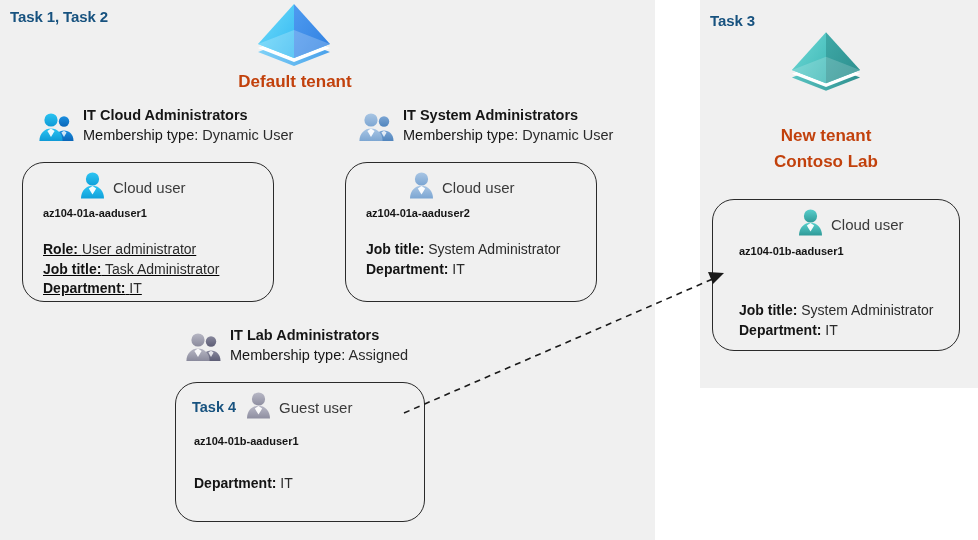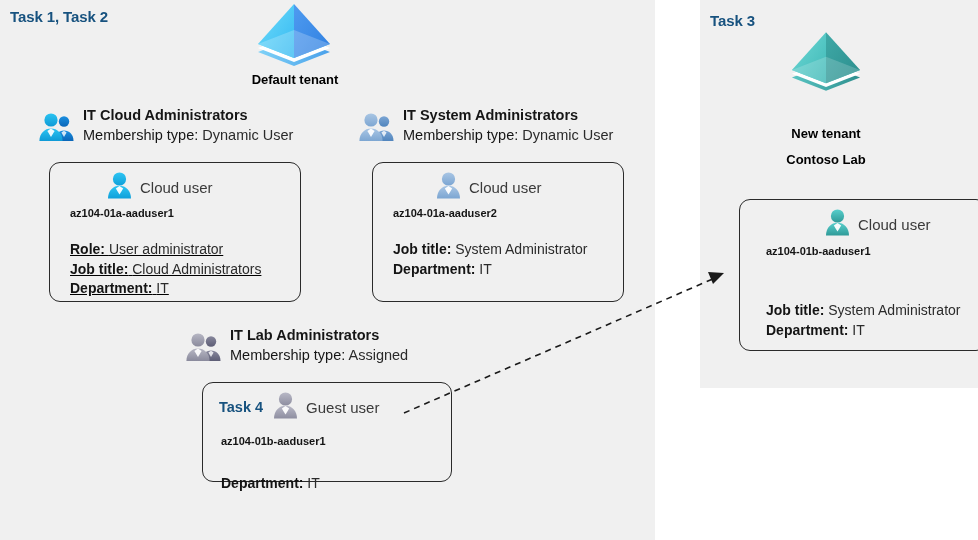--- a/index.html
+++ b/index.html
@@ -20,22 +20,22 @@
     color:#17527f;
     font-weight:bold;
     font-size:15px;
     letter-spacing:-0.1px;
     white-space:nowrap;
   }
 
   .tenant-title{
     position:absolute;
     font-weight:bold;
-    color:#000000;
-    font-size:13px;
+    color:#c2410c;
+    font-size:17px;
     white-space:nowrap;
     text-align:center;
   }
 
   
   .pyramid{position:absolute;}
   .pyramid svg{display:block;}
 
   
   .group{position:absolute;display:flex;align-items:center;}
@@ -47,24 +47,23 @@
   }
   .group .gmeta{
     font-size:14.5px;color:#2b2b2b;white-space:nowrap;line-height:21px;
   }
   .group .gmeta b{color:#161616;font-weight:normal;}
 
   
   .card{
     position:absolute;
     border:1.4px solid #2a2a2a;
-    border-radius:11px;
+    border-radius:22px;
     background:transparent;
     box-sizing:border-box;
-    margin-left:27px;
   }
   .card .card-head{
     position:absolute;display:flex;align-items:center;
     white-space:nowrap;
   }
   .card .card-head .tasktag{
     color:#17527f;font-weight:bold;font-size:14.5px;margin-right:9px;
   }
   .card .card-head .utype{
     font-size:15px;color:#3a3a3a;margin-left:7px;
@@ -162,21 +161,21 @@
         <circle cx="13.5" cy="8" r="6.6" fill="url(#u1)"></circle>
         <path d="M2 27.5c0-7.9 5.2-12.7 11.5-12.7S25 19.6 25 27.5z" fill="url(#u1)"></path>
         <path d="M13.5 15 L17.2 17.4 L13.5 23.6 L9.8 17.4 Z" fill="#ffffff" opacity="0.95"></path>
       </svg>
     </span>
     <span class="utype">Cloud user</span>
   </div>
   <div class="uname" style="left:20px;top:44px;">az104-01a-aaduser1</div>
   <div class="attrs" style="left:20px;top:77px;text-decoration:underline;">
     <div class="row"><b>Role:</b> <span>User administrator</span></div>
-    <div class="row"><b>Job title:</b> <span>Cloud Administrators</span></div>
+    <div class="row"><b>Job title:</b> <span>Task Administrator</span></div>
     <div class="row"><b>Department:</b> <span>IT</span></div>
   </div>
 </div>
 
 <div class="group" style="left:358px;top:106px;">
   <span class="ico">
     <svg width="38" height="30" viewBox="0 0 38 30">
       <defs>
         <linearGradient id="g2a" x1="0" y1="0" x2="0" y2="1">
           <stop offset="0%" stop-color="#a9c6e4"></stop>
@@ -245,21 +244,21 @@
       <path d="M13 16.6 L16.6 19 L13 25 L9.4 19 Z" fill="#ffffff" opacity="0.92"></path>
       <path d="M26 18.8 L28.6 20.5 L26 25 L23.4 20.5 Z" fill="#ffffff" opacity="0.8"></path>
     </svg>
   </span>
   <span class="txt">
     <div class="gname">IT Lab Administrators</div>
     <div class="gmeta"><b>Membership type:</b> <span>Assigned</span></div>
   </span>
 </div>
 
-<div class="card" style="left:175px;top:382px;width:250px;height:100px;">
+<div class="card" style="left:175px;top:382px;width:250px;height:140px;">
   <div class="card-head" style="left:16px;top:8px;">
     <span class="tasktag">Task 4</span>
     <span>
       <svg width="27" height="28" viewBox="0 0 27 28">
         <defs>
           <linearGradient id="u3" x1="0" y1="0" x2="0" y2="1">
             <stop offset="0%" stop-color="#b8b8c6"></stop>
               <stop offset="100%" stop-color="#8e8ea0"></stop>
           </linearGradient>
         </defs>

